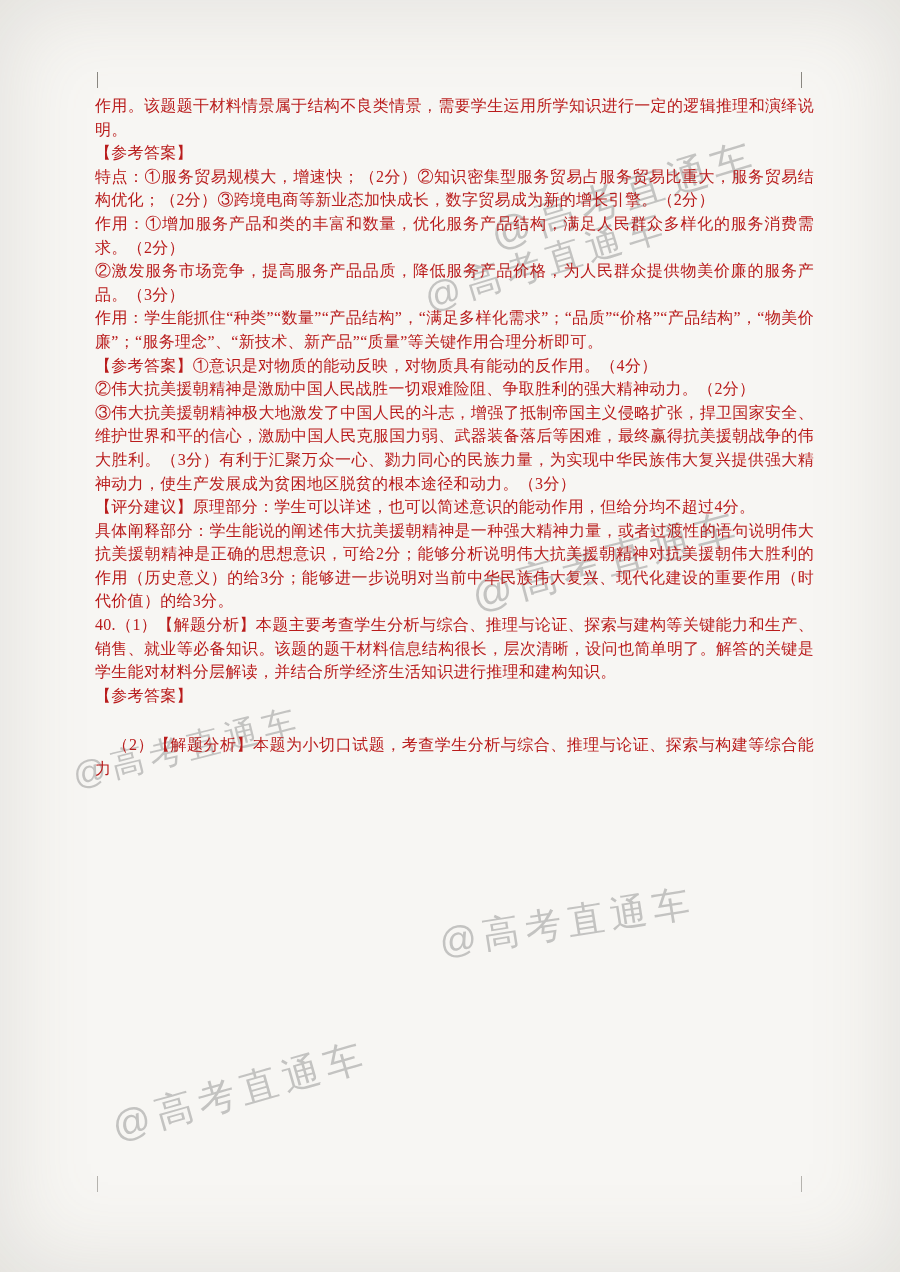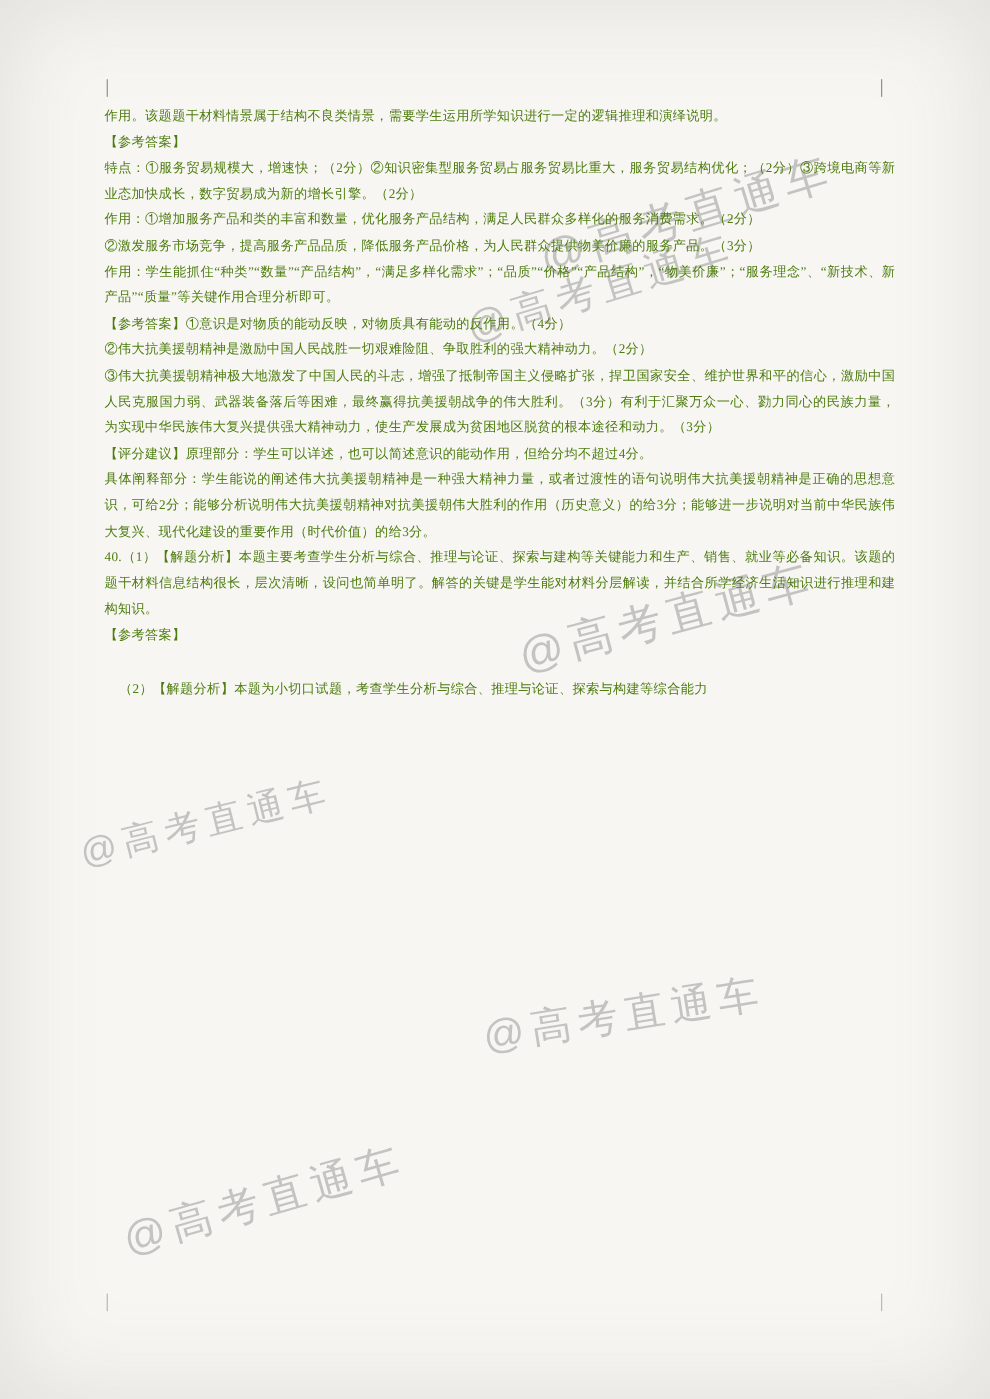--- a/index.html
+++ b/index.html
@@ -14,22 +14,22 @@
     background: #f7f6f3;
     box-shadow: inset 0 0 90px rgba(120,115,105,0.18);
     overflow: hidden;
     font-family: "Liberation Serif", "DejaVu Serif", serif;
   }
   .content {
     position: absolute;
     left: 95px;
     top: 94px;
     width: 719px;
-    color: #4d7c0f;
-    font-size: 12px;
+    color: #b91c1c;
+    font-size: 16px;
     line-height: 23.6px;
     text-align: justify;
     letter-spacing: 0.3px;
   }
   .content p {
     margin: 0;
     padding: 0;
   }
   .content p.gap {
     margin-top: 26px;

